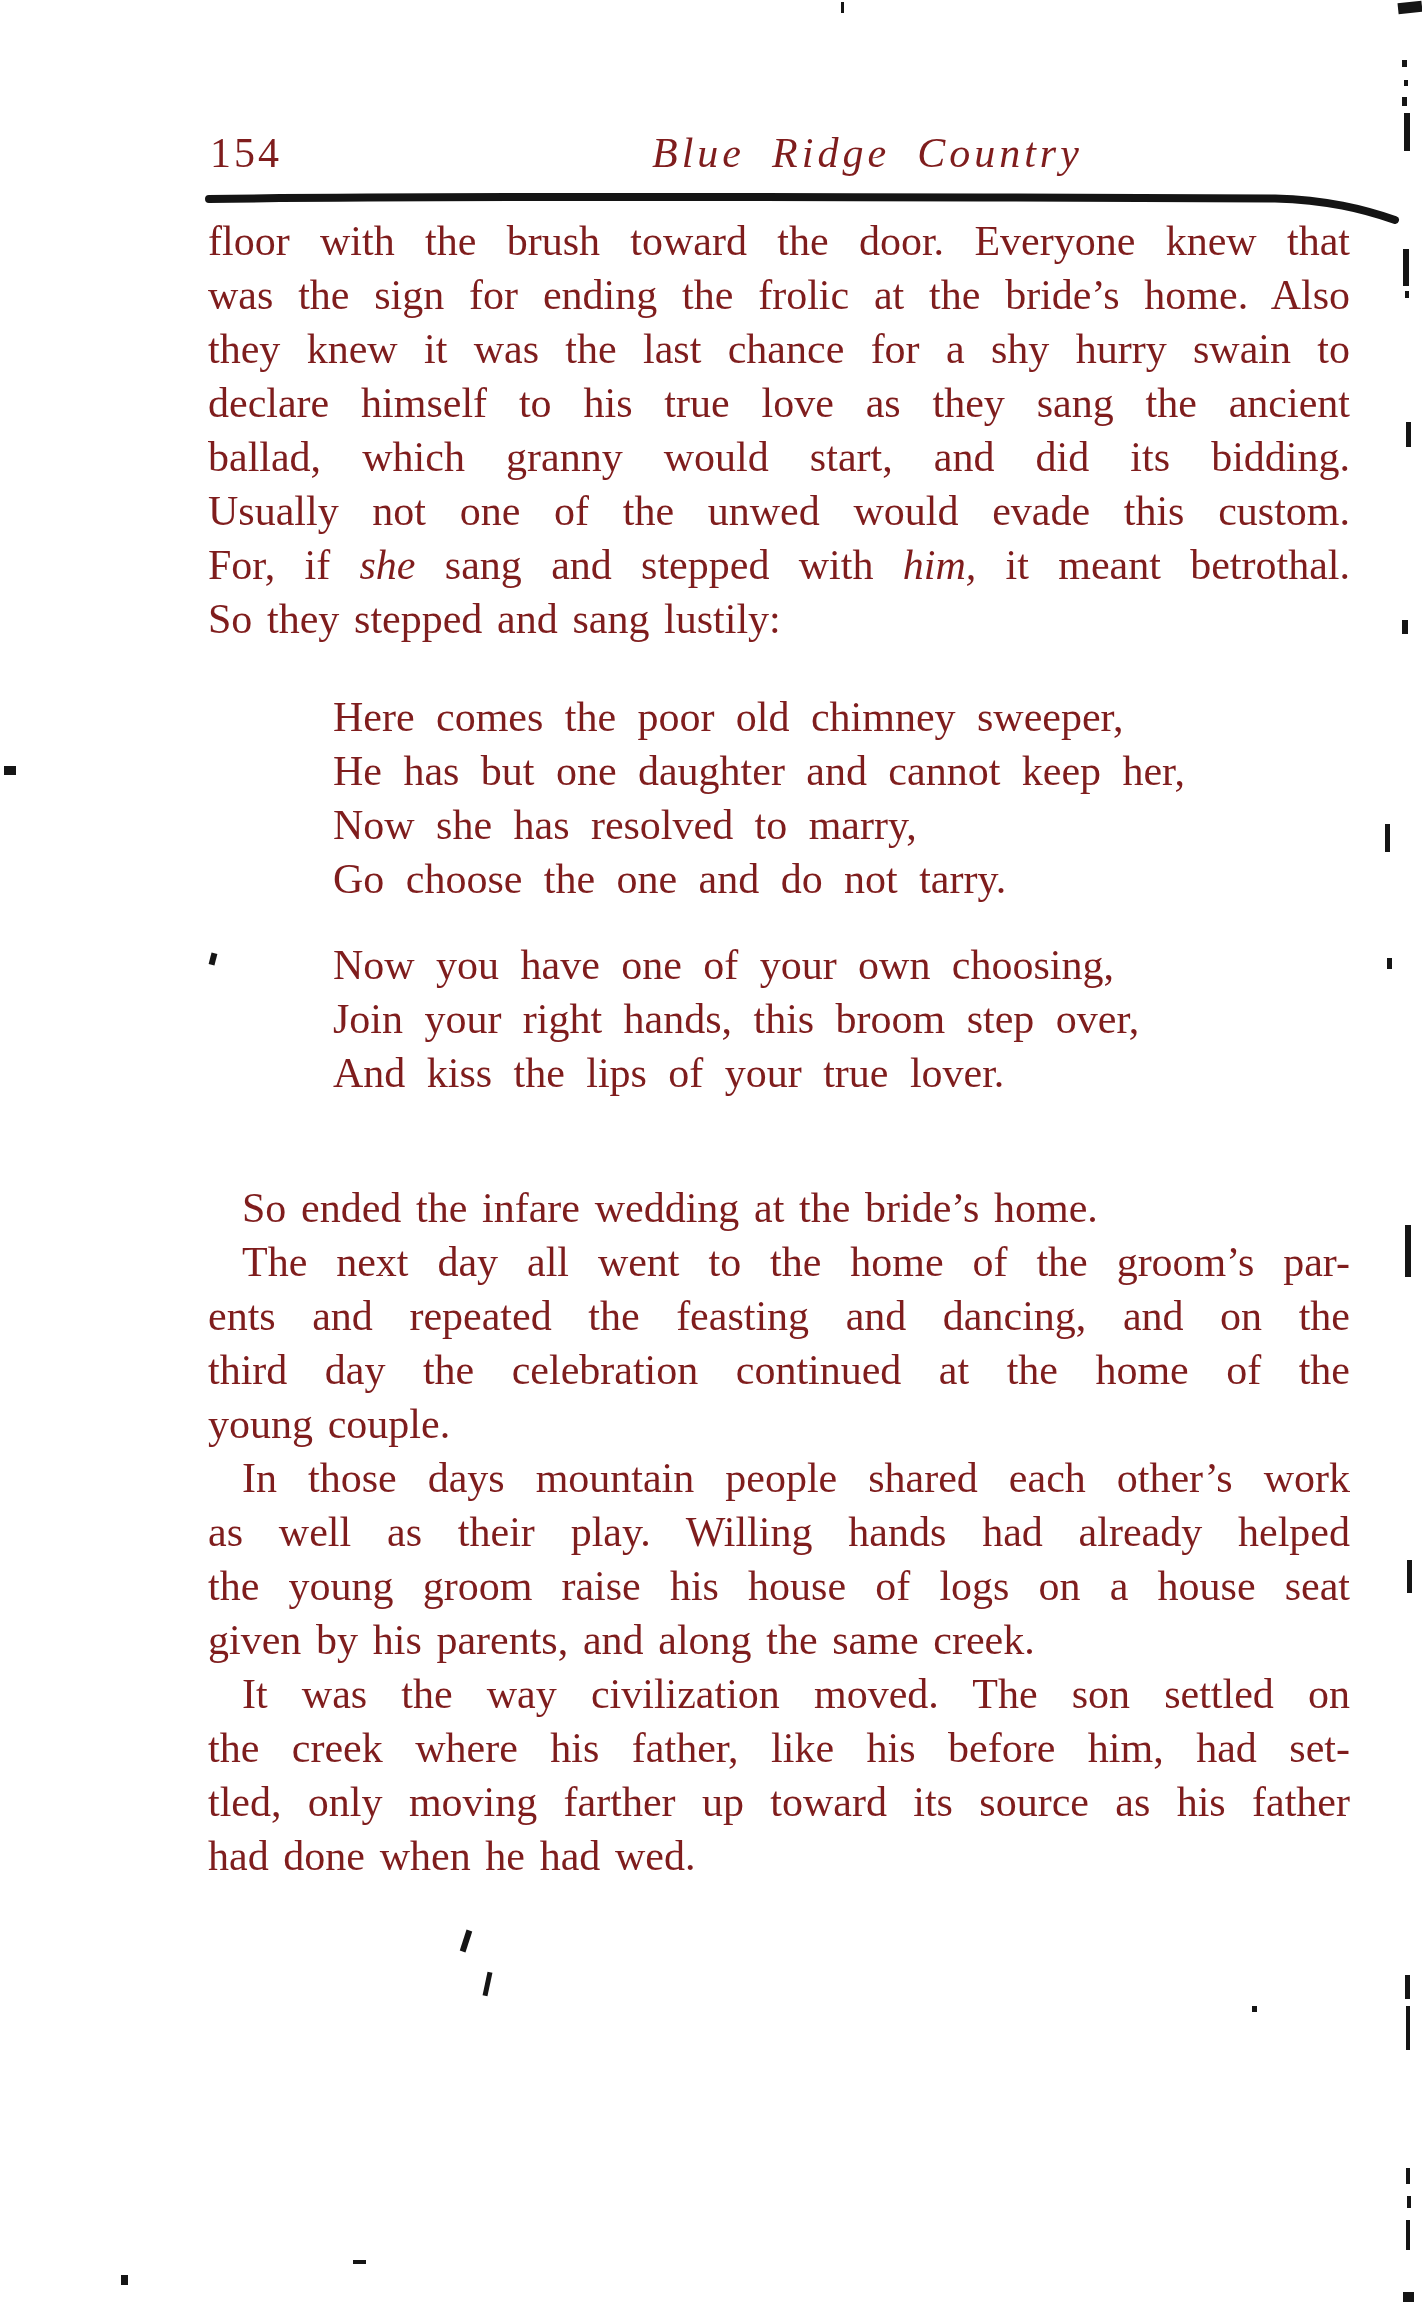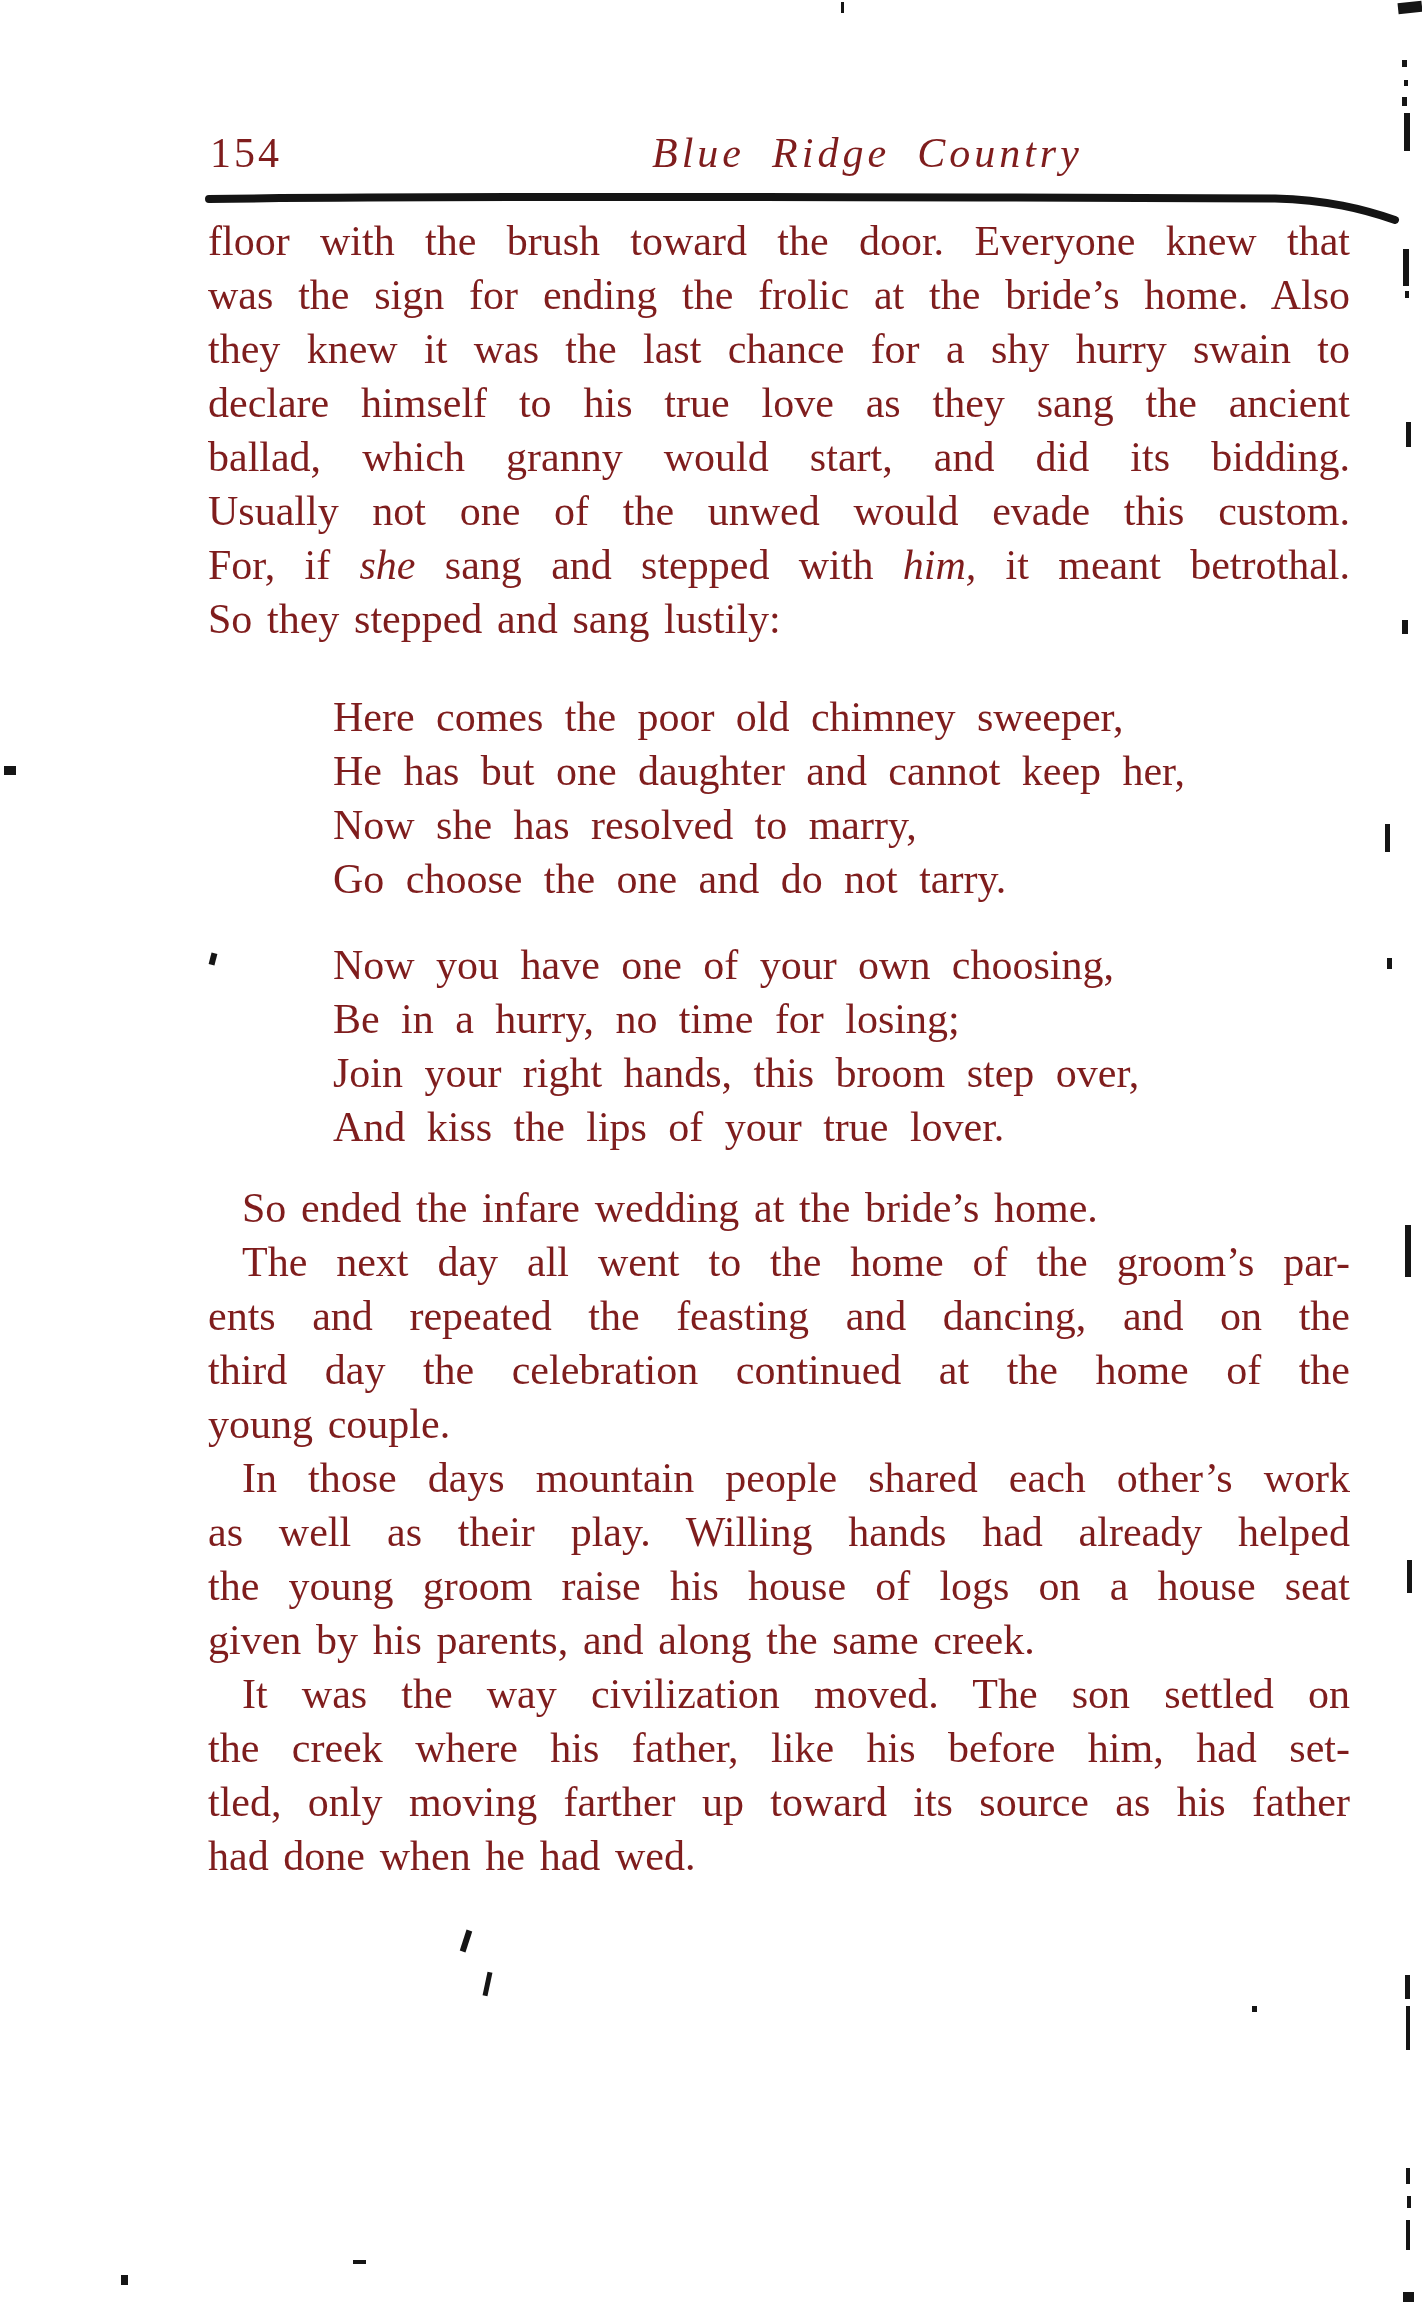--- a/index.html
+++ b/index.html
@@ -66,21 +66,20 @@
         <div class="line">So they stepped and sang lustily:</div>
       </div>
       <div class="block verse" style="top: 690px;">
         <div class="line">Here comes the poor old chimney sweeper,</div>
         <div class="line">He has but one daughter and cannot keep her,</div>
         <div class="line">Now she has resolved to marry,</div>
         <div class="line">Go choose the one and do not tarry.</div>
       </div>
       <div class="block verse" style="top: 938px;">
         <div class="line">Now you have one of your own choosing,</div>
-        <div class="line">Be in a hurry, no time for losing;</div>
         <div class="line">Join your right hands, this broom step over,</div>
         <div class="line">And kiss the lips of your true lover.</div>
       </div>
       <div class="block prose" style="top: 1181px;">
         <div class="line" style="text-indent: 34px;">So ended the infare wedding at the bride’s home.</div>
       </div>
       <div class="block prose" style="top: 1235px; font-family: Liberation Serif, serif;">
         <div class="line just" style="text-indent: 34px;">The next day all went to the home of the groom’s par-</div>
         <div class="line just">ents and repeated the feasting and dancing, and on the</div>
         <div class="line just">third day the celebration continued at the home of the</div>

